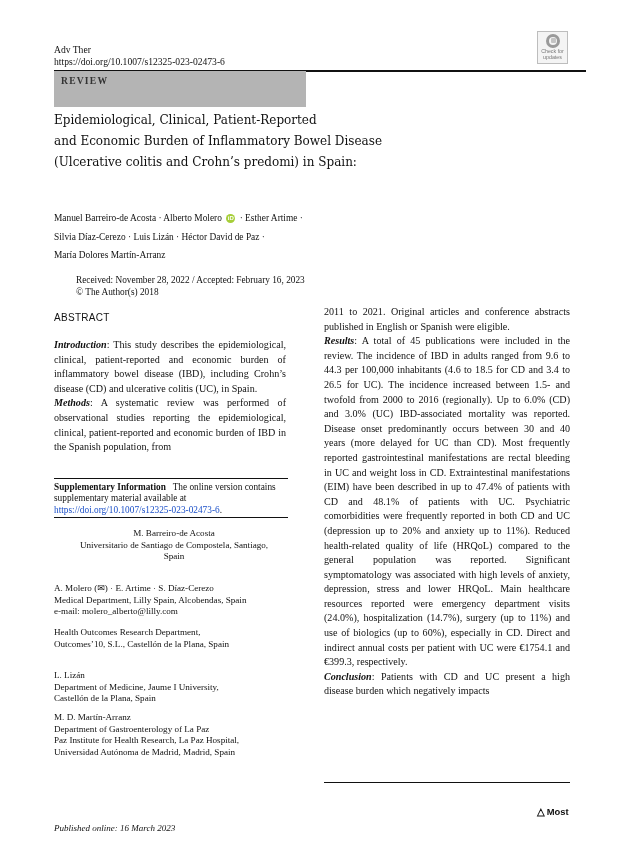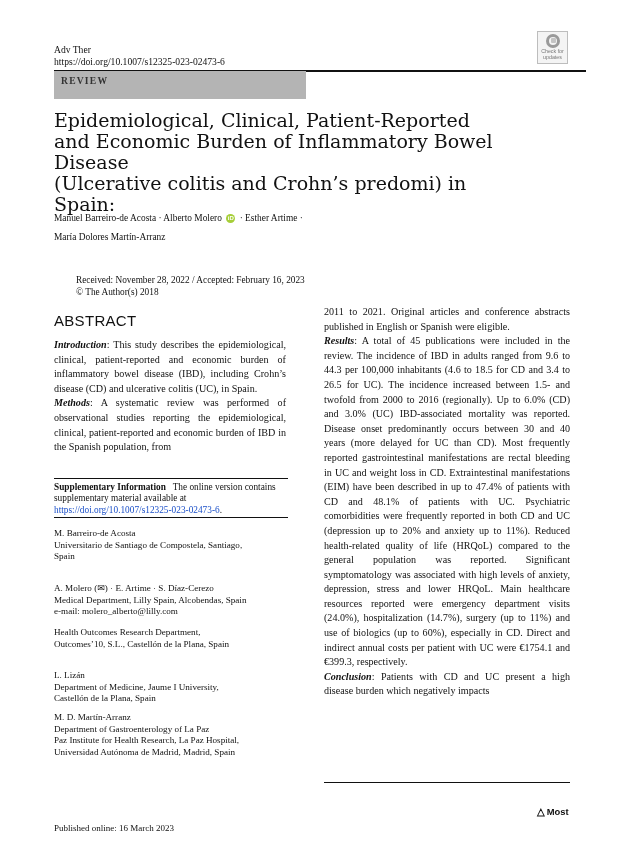--- a/index.html
+++ b/index.html
@@ -4,40 +4,40 @@
 <style>
   html, body { margin: 0; padding: 0; background: #ffffff; }
   body { width: 639px; height: 861px; position: relative; overflow: hidden; font-family: "Liberation Serif", "DejaVu Serif", serif; color: #111; }
   .abs { position: absolute; }
   .journal { left: 54px; top: 44px; font-size: 9.6px; line-height: 11.5px; }
   .check-badge { left: 537px; top: 31px; width: 31px; height: 33px; border: 1px solid #bdbdbd; background: #f4f4f4; display: flex; flex-direction: column; align-items: center; justify-content: flex-start; box-sizing: border-box; padding-top: 2px; }
   .check-badge .ring { width: 14px; height: 14px; border-radius: 50%; border: 3px solid #9a9a9a; box-sizing: border-box; position: relative; }
   .check-badge .ring::after { content: ""; position: absolute; left: 2px; top: 1px; width: 5px; height: 5px; background: #c4c4c4; border-radius: 1px; }
   .check-badge .txt { font-family: "Liberation Sans", sans-serif; font-size: 5.3px; line-height: 5.5px; color: #777; text-align: center; margin-top: 1px; }
   .top-rule { left: 54px; top: 70px; width: 532px; height: 1.5px; background: #111; }
-  .review-band { left: 54px; top: 71px; width: 252px; height: 28px; background: #b4b4b4; }
+  .review-band { left: 54px; top: 71px; width: 252px; height: 36px; background: #b4b4b4; }
   .review-band span { position: absolute; left: 7px; top: 4px; font-size: 9.6px; letter-spacing: 1.2px; color: #333; font-weight: bold; }
-  .title { left: 54px; top: 110px; width: 470px; font-size: 19px; line-height: 21px; font-family: "DejaVu Serif", serif; color: #111; }
+  .title { left: 54px; top: 110px; width: 470px; font-size: 12px; line-height: 21px; font-family: "DejaVu Serif", serif; color: #111; }
   .authors { left: 54px; top: 209px; width: 300px; font-size: 9.4px; line-height: 18.5px; }
   .orcid { display: inline-block; width: 9px; height: 9px; border-radius: 50%; background: #a6ce39; color: #fff; font-family: "Liberation Sans", sans-serif; font-size: 6px; line-height: 9px; text-align: center; vertical-align: middle; margin: 0 2px; font-weight: bold; }
   .dates { left: 54px; top: 275px; font-size: 9.3px; line-height: 11.5px; margin-left: 22px; }
-  .abstract-head { left: 54px; top: 312px; font-family: "Liberation Sans", sans-serif; font-size: 15px; letter-spacing: 0.3px; }
+  .abstract-head { left: 54px; top: 312px; font-family: "Liberation Sans", sans-serif; font-size: 10px; letter-spacing: 0.3px; }
   .col { font-size: 10.1px; line-height: 14.6px; text-align: justify; hyphens: manual; }
   .col-left { left: 54px; top: 338px; width: 232px; }
   .col-right { left: 324px; top: 305px; width: 246px; }
   .col .lead { font-weight: bold; font-style: italic; }
   .rule { height: 1.2px; background: #111; }
   .rule1 { left: 54px; top: 478px; width: 234px; }
   .rule2 { left: 54px; top: 517px; width: 234px; }
   .rule3 { left: 324px; top: 782px; width: 246px; }
   .supp { left: 54px; top: 482px; width: 236px; font-size: 9.3px; line-height: 11.4px; }
   .supp .head { font-weight: bold; }
   .supp a { color: #1a4fc8; text-decoration: none; }
   .affil { left: 54px; width: 240px; font-size: 9.1px; line-height: 11.6px; }
-  .published { left: 54px; top: 823px; font-size: 9px; }
+  .published { left: 54px; top: 823px; font-size: 9px; font-style: italic; }
   .adis { left: 537px; top: 806px; font-size: 9.4px; font-weight: bold; font-family: "Liberation Sans", sans-serif; }
   .adis .tri { display: inline-block; font-size: 10px; margin-right: 2px; }
 </style>
 </head>
 <body>
 
 <div class="abs journal">
   <div>Adv Ther</div>
   <div>https://doi.org/10.1007/s12325-023-02473-6</div>
 </div>
@@ -62,20 +62,25 @@
 </div>
 
 <div class="abs authors">
   <div>
     <span>Manuel Barreiro-de Acosta</span> ·
     <span>Alberto Molero</span>
     <span class="orcid">iD</span> ·
     <span>Esther Artime</span> ·
   </div>
   <div>
+    <span>Silvia Díaz-Cerezo</span> ·
+    <span>Luis Lizán</span> ·
+    <span>Héctor David de Paz</span> ·
+  </div>
+  <div>
     <span>María Dolores Martín-Arranz</span>
   </div>
 </div>
 
 <div class="abs dates">
   <div>Received: November 28, 2022 / Accepted: February 16, 2023</div>
   <div>© The Author(s) 2018</div>
 </div>
 
 <div class="abs abstract-head">ABSTRACT</div>
@@ -92,21 +97,21 @@
 </div>
 <div class="abs rule rule3"></div>
 
 <div class="abs rule rule1"></div>
 <div class="abs supp">
   <span class="head">Supplementary Information</span>&nbsp;&nbsp;
   <span>The online version contains supplementary material available at </span><a>https://doi.org/10.1007/s12325-023-02473-6</a><span>.</span>
 </div>
 <div class="abs rule rule2"></div>
 
-<div class="abs affil" style="top:528px;">
+<div class="abs affil" style="top:528px;text-align:center;">
   <div>M. Barreiro-de Acosta</div>
   <div>Universitario de Santiago de Compostela, Santiago,</div>
   <div>Spain</div>
 </div>
 <div class="abs affil" style="top:583px;">
   <div>A. Molero (✉) · E. Artime · S. Díaz-Cerezo</div>
   <div>Medical Department, Lilly Spain, Alcobendas, Spain</div>
   <div>e-mail: molero_alberto@lilly.com</div>
 </div>
 <div class="abs affil" style="top:627px;">

